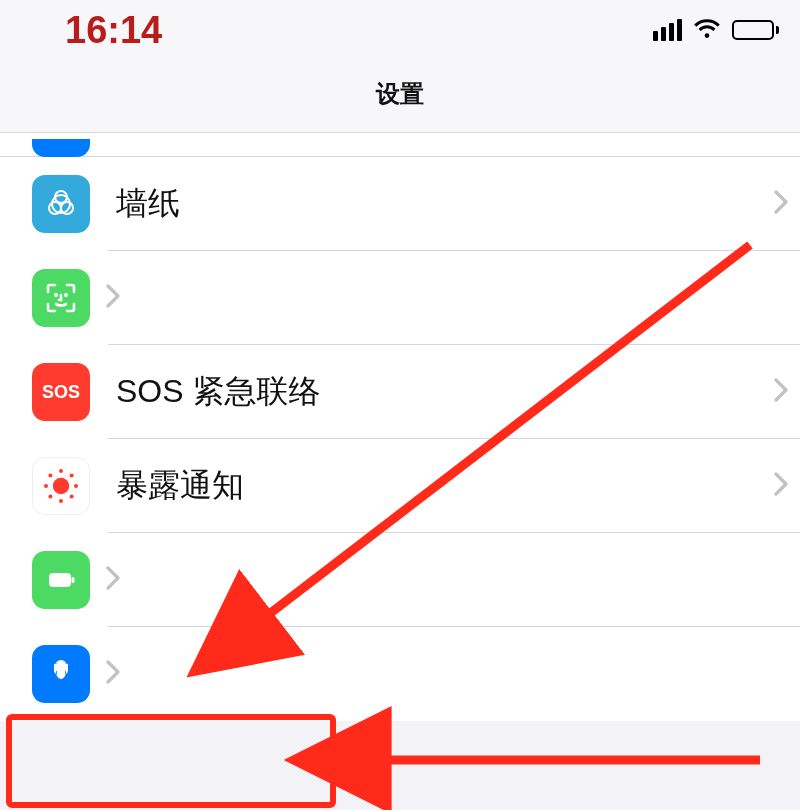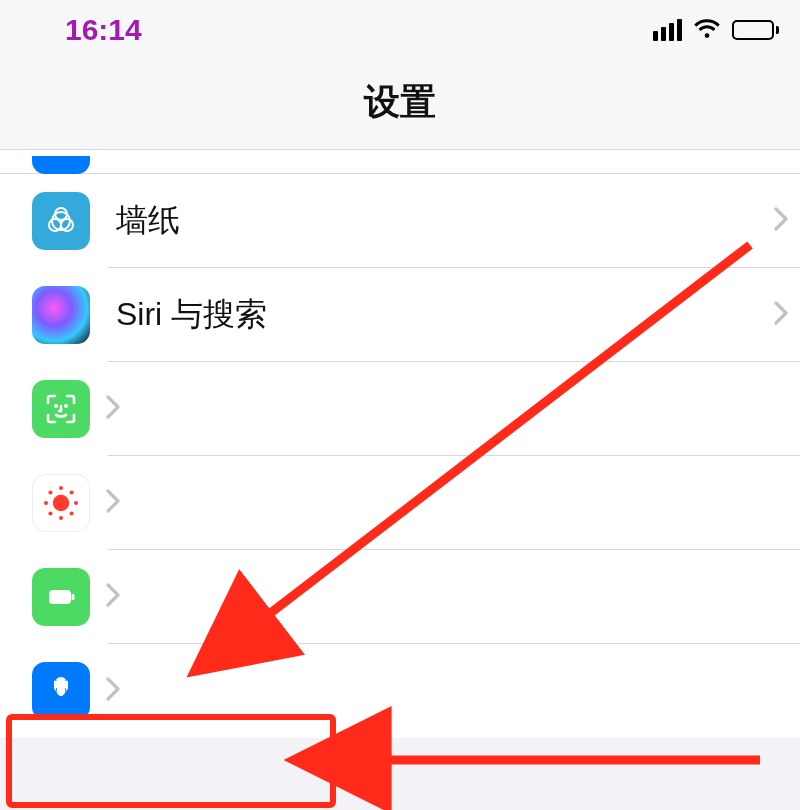--- a/index.html
+++ b/index.html
@@ -12,23 +12,23 @@
       position: relative;
     }
     
     .status-bar {
       display: flex;
       justify-content: space-between;
       align-items: center;
       height: 60px;
       padding: 0 21px 0 65px;
       background: #f7f7f9;
-      font-size: 30px;
+      font-size: 38px;
       font-weight: 600;
-      color: #a21caf;
+      color: #b91c1c;
     }
     .status-bar .right {
       display: flex;
       align-items: center;
       gap: 10px;
     }
     .right .signal {
       display: flex;
       align-items: flex-end;
       gap: 3px;
@@ -64,21 +64,21 @@
       width: 3px; height: 8px;
       background: #000;
       margin-left: 2px;
       border-radius: 0 2px 2px 0;
     }
 
     .header {
       text-align: center;
       background: #f7f7f9;
       padding: 18px 0 22px 0;
-      font-size: 36px;
+      font-size: 24px;
       font-weight: 600;
       color: #111;
       border-bottom: 1px solid #d8d8dc;
     }
 
     .list {
       background: #fff;
     }
     .row {
       display: flex;
@@ -207,29 +207,20 @@
         </svg>
     </span>
     <span class="row-label">墙纸</span>
     <span class="chevron">
       <svg width="14" height="24" viewBox="0 0 14 24">
           <path d="M2 2l10 10L2 22" fill="none" stroke="#c2c2c6" stroke-width="3.2" stroke-linecap="round" stroke-linejoin="round"></path>
         </svg>
     </span>
   </div>
 
-  <div class="row">
-    <span class="icon-box icon-siri"></span>
-    <span class="row-label">Siri 与搜索</span>
-    <span class="chevron">
-      <svg width="14" height="24" viewBox="0 0 14 24">
-          <path d="M2 2l10 10L2 22" fill="none" stroke="#c2c2c6" stroke-width="3.2" stroke-linecap="round" stroke-linejoin="round"></path>
-        </svg>
-    </span>
-  </div>
 
   <div class="row">
     <span class="icon-box icon-faceid">
       <svg width="36" height="36" viewBox="0 0 36 36">
         <g fill="none" stroke="#fff" stroke-width="2.6" stroke-linecap="round">
           <path d="M5 12V7a2 2 0 0 1 2-2h5"></path>
             <path d="M31 12V7a2 2 0 0 0-2-2h-5"></path>
           <path d="M5 24v5a2 2 0 0 0 2 2h5"></path>
             <path d="M31 24v5a2 2 0 0 1-2 2h-5"></path>
           <circle cx="13" cy="15" r="0.8" fill="#fff"></circle>
@@ -239,37 +230,47 @@
         </g>
       </svg>
     </span>
     <span class="chevron">
       <svg width="14" height="24" viewBox="0 0 14 24">
           <path d="M2 2l10 10L2 22" fill="none" stroke="#c2c2c6" stroke-width="3.2" stroke-linecap="round" stroke-linejoin="round"></path>
         </svg>
     </span>
   </div>
 
+  <div class="row">
+    <span class="icon-box icon-sos">SOS</span>
+    <span class="row-label">SOS 紧急联络</span>
+    <span class="chevron">
+      <svg width="14" height="24" viewBox="0 0 14 24">
+          <path d="M2 2l10 10L2 22" fill="none" stroke="#c2c2c6" stroke-width="3.2" stroke-linecap="round" stroke-linejoin="round"></path>
+        </svg>
+    </span>
+  </div>
 
   <div class="row">
     <span class="icon-box icon-exposure">
       <svg width="40" height="40" viewBox="0 0 40 40">
         <circle cx="20" cy="20" r="8.2" fill="#ff3b30"></circle>
         <g fill="#ff3b30">
           <circle cx="20" cy="5" r="2"></circle>
             <circle cx="20" cy="35" r="2"></circle>
           <circle cx="5" cy="20" r="2"></circle>
             <circle cx="35" cy="20" r="2"></circle>
           <circle cx="9.4" cy="9.4" r="2"></circle>
             <circle cx="30.6" cy="9.4" r="2"></circle>
           <circle cx="9.4" cy="30.6" r="2"></circle>
             <circle cx="30.6" cy="30.6" r="2"></circle>
         </g>
       </svg>
     </span>
+    <span class="row-label">暴露通知</span>
     <span class="chevron">
       <svg width="14" height="24" viewBox="0 0 14 24">
           <path d="M2 2l10 10L2 22" fill="none" stroke="#c2c2c6" stroke-width="3.2" stroke-linecap="round" stroke-linejoin="round"></path>
         </svg>
     </span>
   </div>
 
   <div class="row">
     <span class="icon-box icon-battery">
       <svg width="38" height="38" viewBox="0 0 38 38">

